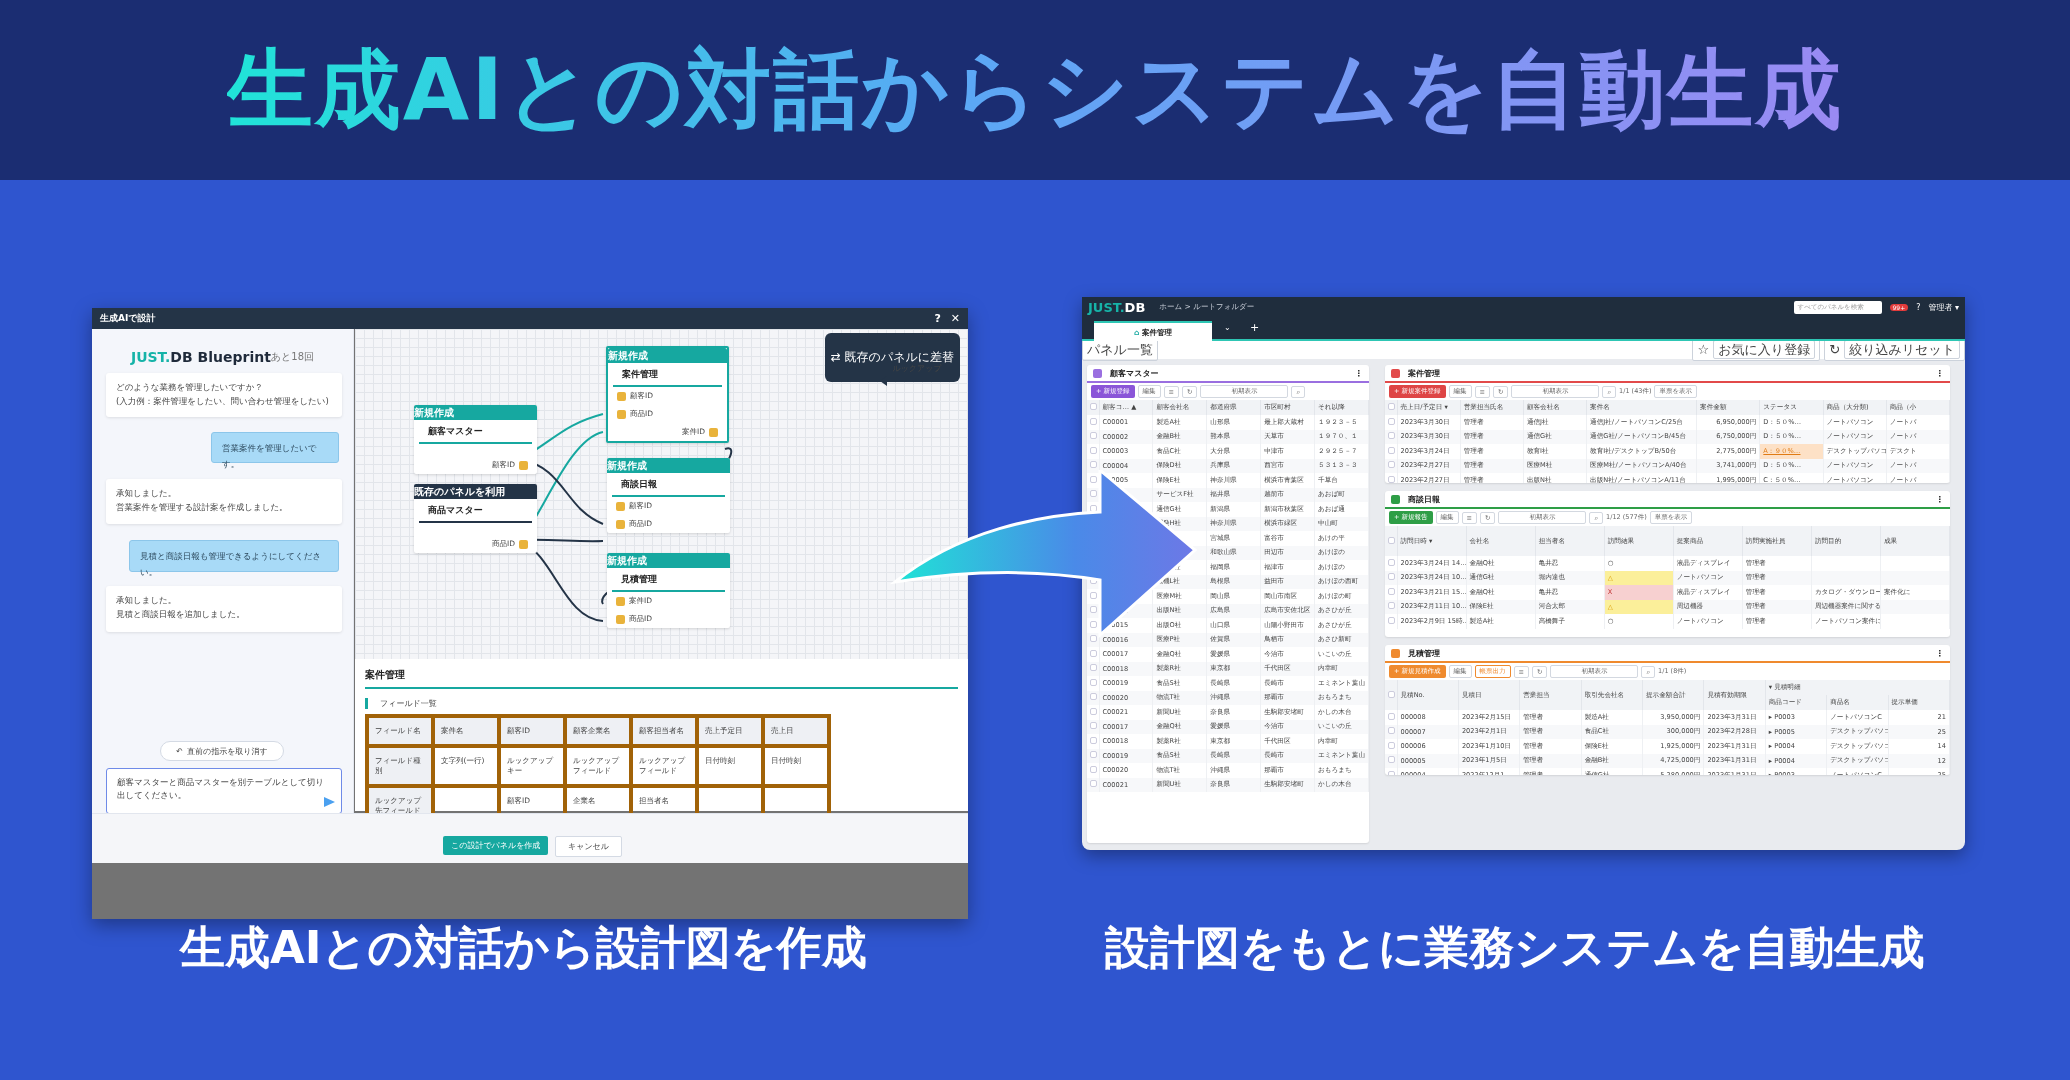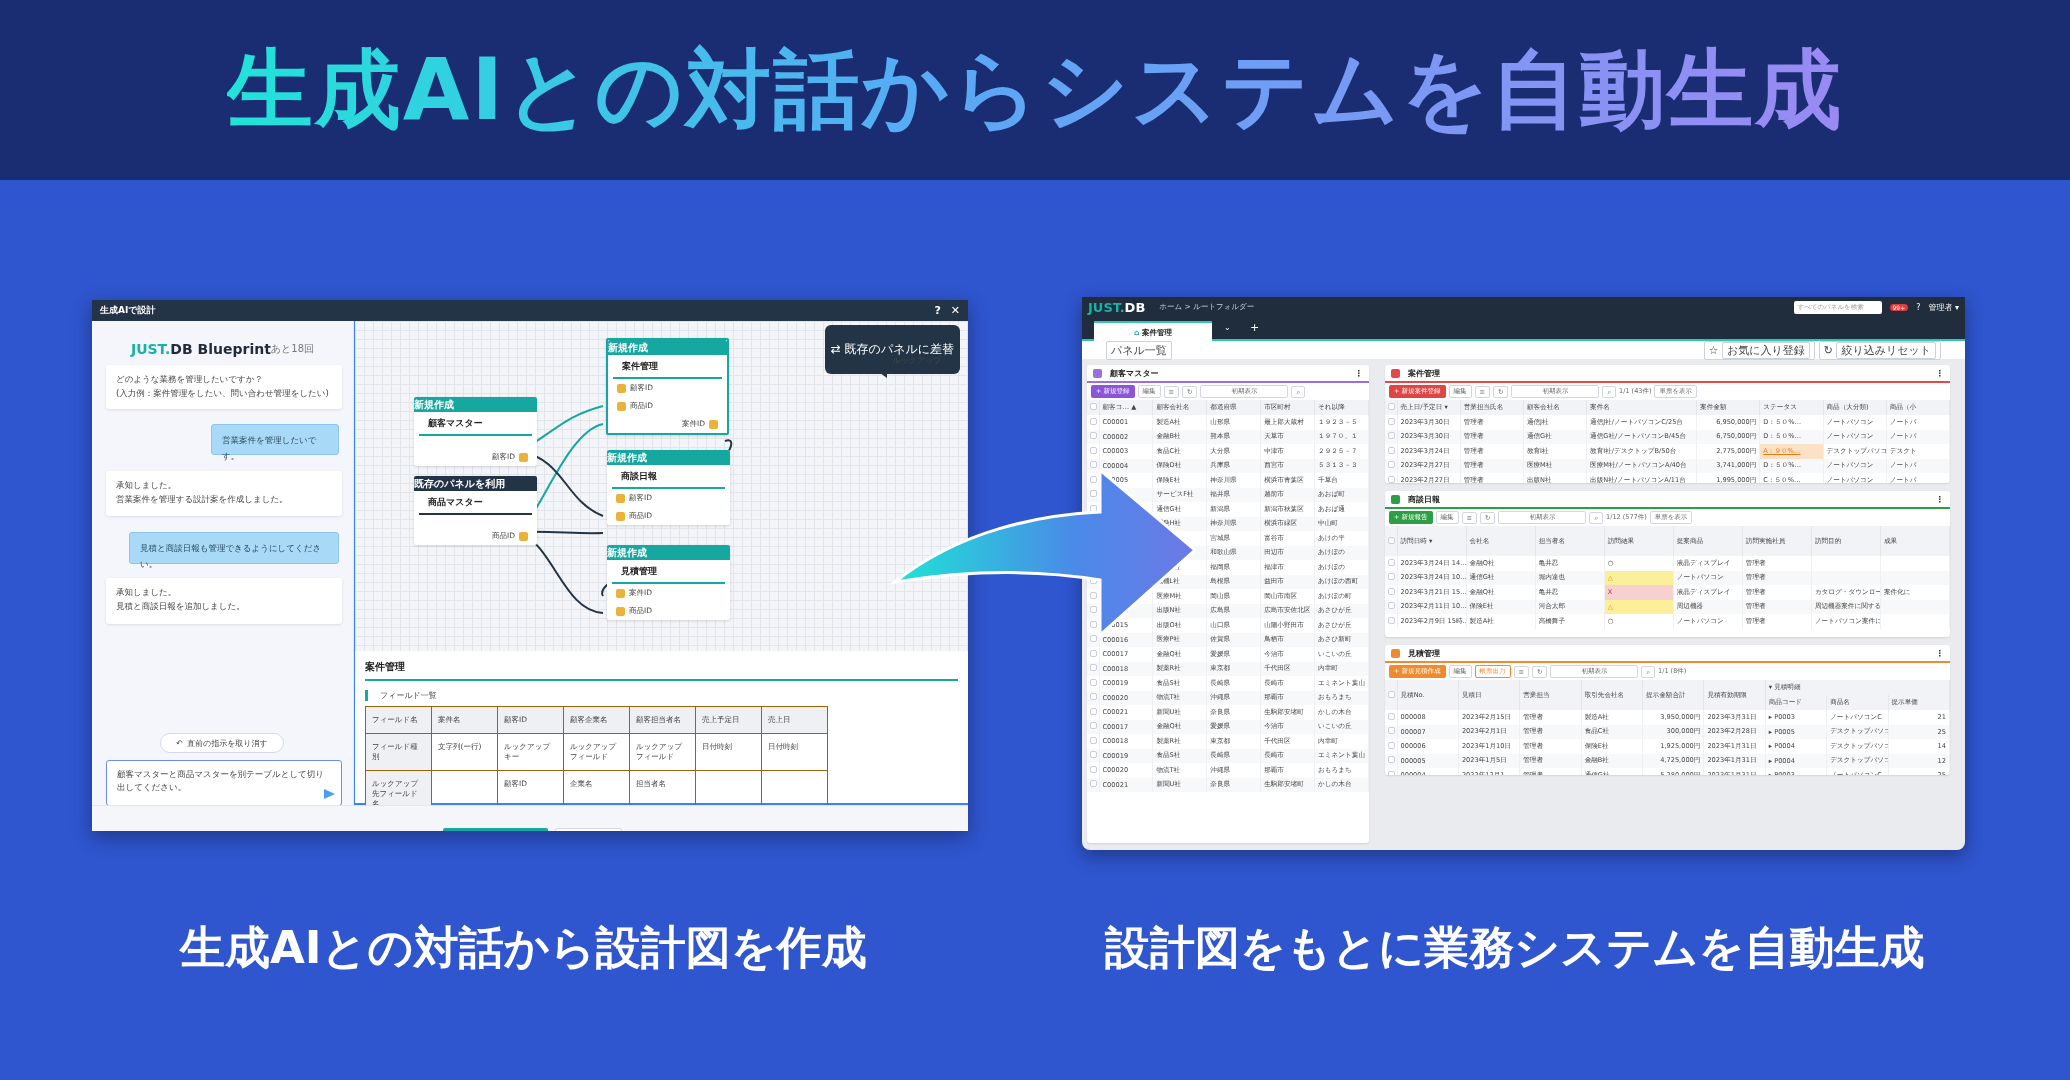--- a/index.html
+++ b/index.html
@@ -2,21 +2,21 @@
 <html><head>
 <meta charset="utf-8">
 <style>
 *{box-sizing:border-box;margin:0;padding:0}
 body{width:2070px;height:1080px;overflow:hidden;font-family:"DejaVu Sans","Liberation Sans",sans-serif;background:#2f55cf;position:relative;color:#333}
 .hero{position:absolute;left:0;top:0;width:2070px;height:180px;background:#1b2d72;display:flex;align-items:center;justify-content:center}
 .hero h1{font-size:86px;font-weight:bold;letter-spacing:2px;background:linear-gradient(90deg,#20e3d8 0%,#5aa8f5 45%,#9a8af3 100%);-webkit-background-clip:text;background-clip:text;color:transparent;font-family:"DejaVu Sans",sans-serif}
 .caption{position:absolute;top:918px;font-size:45px;font-weight:bold;color:#fff;white-space:nowrap}
 .cap-left{left:180px}.cap-right{left:1105px}
 
-.lwin{position:absolute;left:92px;top:300px;width:876px;height:531px;background:#3b82f6;box-shadow:0 6px 18px rgba(0,0,0,.35);overflow:hidden}
+.lwin{position:absolute;left:92px;top:308px;width:876px;height:611px;background:#737373;box-shadow:0 6px 18px rgba(0,0,0,.35);overflow:hidden}
 .lwin .tbar{height:21px;background:#243447;color:#fff;font-size:9px;font-weight:bold;display:flex;align-items:center;padding:0 8px;justify-content:space-between}
 .tbar .ctl{display:flex;gap:10px;font-size:11px}
 .chat{position:absolute;left:0;top:21px;width:262px;height:484px;background:#f4f6fb;border-right:1px solid #e2e6ee}
 .brand{display:flex;align-items:center;justify-content:center;padding:20px 14px 0 14px}
 .brand .logo{font-size:14px;font-weight:bold;color:#1f2a3a}
 .brand .logo b{color:#16b3a8}
 .brand .remain{font-size:10px;color:#777}
 .msg{position:absolute;font-size:8.5px;line-height:14px;border-radius:3px;padding:7px 10px}
 .msg.ai{left:14px;width:236px;background:#fff;box-shadow:0 1px 3px rgba(0,0,0,.1);color:#444}
 .msg.user{right:14px;background:#a8daf7;border:1px solid #8cc6ea;color:#2d4a5e}
@@ -34,40 +34,40 @@
 .tbl .nm{font-size:9px;font-weight:bold;color:#222;padding:5px 9px 4px;border-bottom:2px solid #16a8a0;margin:0 5px}
 .tbl.exist .nm{border-color:#243447}
 .tbl .fld{font-size:7.5px;color:#444;padding:4px 9px;display:flex;align-items:center;gap:4px}
 .tbl .fld.r{justify-content:flex-end}
 .tbl.sel{border:2px solid #16a8a0}
 .k{display:inline-block;width:9px;height:9px;background:#e9b33b;border-radius:2px}
 .detail{position:absolute;left:263px;top:351px;width:613px;height:152px;background:#fff}
 .detail .dt{font-size:10px;font-weight:bold;color:#222;margin:9px 10px 0;padding-bottom:5px;border-bottom:2px solid #16a8a0}
 .detail .sub{font-size:8px;color:#444;margin:9px 10px 5px;border-left:3px solid #16a8a0;padding-left:12px}
 .ftab{margin:0 10px;border-collapse:collapse;font-size:7.5px;color:#444}
-.ftab td{border:1px solid #a16207;padding:8px 6px;vertical-align:top;width:66px;height:16px}
+.ftab td{border:4px solid #a16207;padding:8px 6px;vertical-align:top;width:66px;height:16px}
 .ftab td.h{background:#eef0f4}
 .ftab tr.head td{background:#eef0f4}
 .lfoot{position:absolute;left:0;top:505px;width:876px;height:50px;background:#f5f6f9;border-top:1px solid #e2e6ee}
 .btn-primary{position:absolute;left:351px;top:22px;background:#16a8a0;color:#fff;font-size:8px;padding:4px 8px;border-radius:2px}
 .btn-cancel{position:absolute;left:463px;top:22px;background:#fff;border:1px solid #d4dae4;color:#444;font-size:8px;padding:4px 12px;border-radius:2px}
 
 .rwin{position:absolute;left:1082px;top:297px;width:883px;height:553px;background:#e9ebef;box-shadow:0 6px 18px rgba(0,0,0,.35);border-radius:0 0 8px 8px;overflow:hidden}
 .rtop{height:20px;background:#1f2d3d;display:flex;align-items:center;padding:0 6px;color:#fff;font-size:8px;gap:14px}
 .rtop .logo{font-size:13px;font-weight:bold}
 .rtop .logo b{color:#16b3a8}
 .rtop .crumb{color:#c8ced8;font-size:7.5px}
 .rtop .right{margin-left:auto;display:flex;gap:8px;align-items:center}
 .rtop .search{width:88px;height:13px;background:#fff;color:#999;font-size:6.5px;padding:2px 4px;border-radius:2px}
 .rtop .badge{background:#e23b3b;color:#fff;font-size:6px;border-radius:6px;padding:0 3px}
 .rtabs{height:24px;background:#1f2d3d;border-bottom:2px solid #2ec6b4;position:relative}
 .rtabs .tab{position:absolute;left:12px;top:4px;width:118px;height:20px;background:#fff;font-size:7.5px;color:#222;font-weight:bold;text-align:center;line-height:20px;border-top:2px solid #2ec6b4}
 .rtabs .dd{position:absolute;left:142px;top:6px;color:#fff;font-size:8px}
 .rtabs .plus{position:absolute;left:168px;top:4px;color:#fff;font-size:11px}
-.rsub{height:18px;display:flex;align-items:center;padding:0 24px;font-size:11px;color:#444;background:#fff}
+.rsub{height:18px;display:flex;align-items:center;padding:0 0;font-size:13px;color:#444;background:#fff}
 .rsub .pl{border:1px solid #ccd2db;padding:1px 4px;border-radius:2px}
 .rsub .rr{margin-left:auto;display:flex;gap:4px}
 .rsub .rr span{border:1px solid #ccd2db;padding:1px 4px;border-radius:2px;background:#fff}
 .panel{position:absolute;background:#fff;border-radius:3px;box-shadow:0 1px 2px rgba(0,0,0,.1);overflow:hidden}
 .ph{height:18px;display:flex;align-items:center;padding:0 6px;font-size:8px;font-weight:bold;color:#222;gap:8px;border-bottom:2px solid}
 .ph .ico{width:9px;height:9px;border-radius:2px}
 .ph .rt{margin-left:auto;font-size:8px}
 .tools{height:17px;display:flex;align-items:center;gap:3px;padding:0 4px;font-size:6.5px;color:#666}
 .tools .nb{color:#fff;padding:2px 5px;border-radius:2px;font-size:6.5px}
 .tools .tb{border:1px solid #d3d8e0;padding:1px 4px;border-radius:2px;background:#fff}

